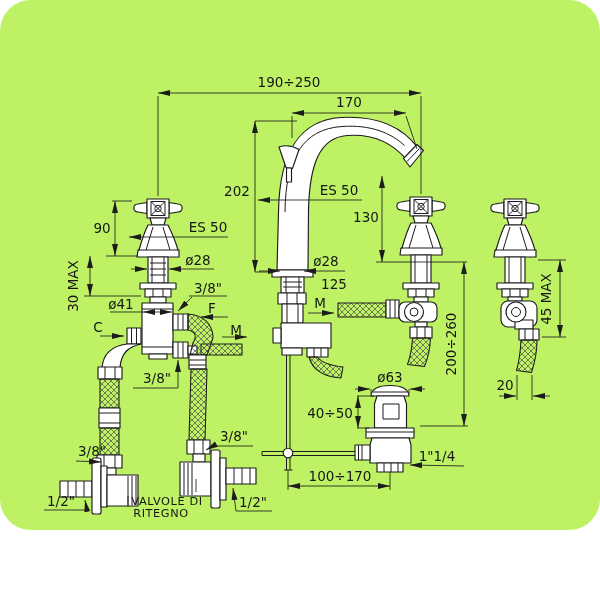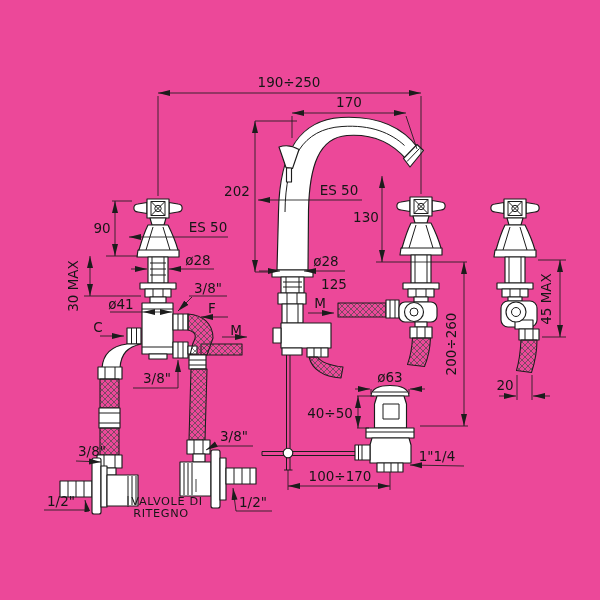--- a/index.html
+++ b/index.html
@@ -1,16 +1,16 @@
 <!DOCTYPE html>
 <html><head>
 <meta charset="utf-8">
 <style>
   html,body{margin:0;padding:0;background:#fff;}
-  #stage{width:600px;height:600px;background:#ec4899;position:relative;font-family:"DejaVu Sans","Liberation Sans",sans-serif;}
+  #stage{width:600px;height:530px;background:#bef264;position:relative;font-family:"DejaVu Sans","Liberation Sans",sans-serif;border-radius:31px;}
   svg{display:block;}
   .p   {fill:#ffffff;stroke:#1c1c1c;stroke-width:1.15;stroke-linejoin:round;}
   .ln  {fill:none;stroke:#1c1c1c;stroke-width:1.0;stroke-linejoin:round;}
   .braid{fill:url(#braid);stroke:#1c1c1c;stroke-width:1.05;stroke-linejoin:round;}
   .ext,.dim{fill:none;stroke:#1c1c1c;stroke-width:0.85;}
   text{fill:#161616;font-family:"DejaVu Sans","Liberation Sans",sans-serif;font-size:13.5px;letter-spacing:0px;}
   text.small{font-size:11.3px;letter-spacing:0.6px;}
   text.vert{font-size:13.5px;}
 </style>
 </head>

